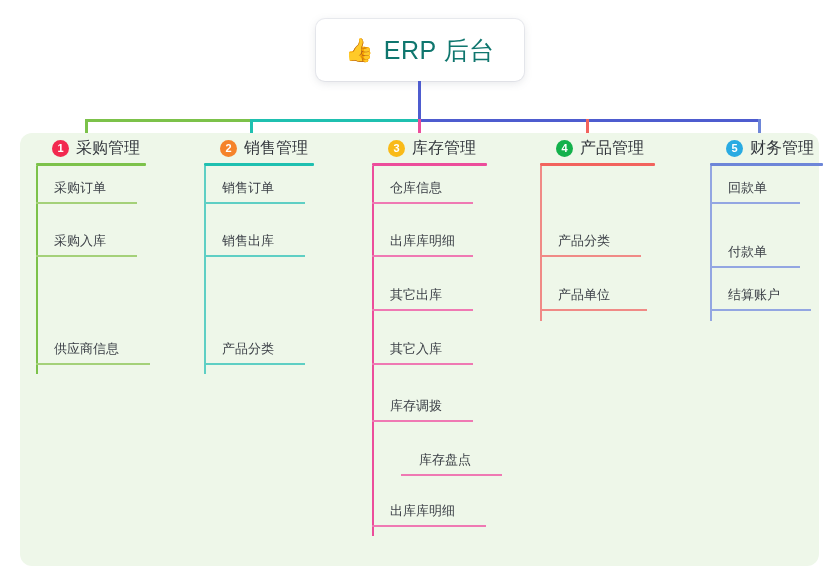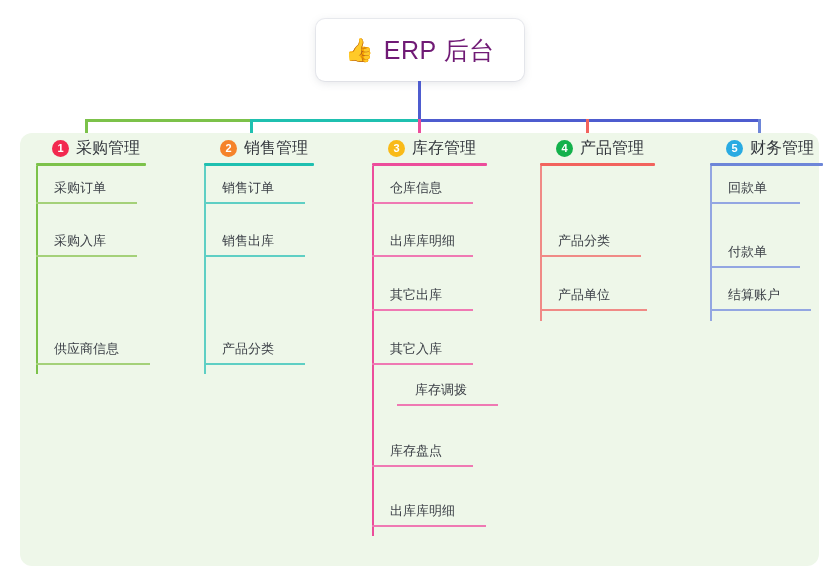--- a/index.html
+++ b/index.html
@@ -22,21 +22,21 @@
     left: 316px; top: 19px;
     width: 208px; height: 62px;
     background: #ffffff;
     border-radius: 9px;
     box-shadow: 0 2px 9px rgba(120,125,140,.20), 0 0 0 1px rgba(225,228,235,.55);
     display: flex; align-items: center; justify-content: center;
     gap: 10px;
   }
   .root-emoji { font-size: 23px; line-height: 1; }
   .root-title {
-    font-size: 25px; color: #701a75; letter-spacing: .5px; white-space: nowrap;
+    font-size: 25px; color: #0f766e; letter-spacing: .5px; white-space: nowrap;
   }
 
   
   .line { position: absolute; }
 
   
   .panel {
     position: absolute;
     left: 20px; top: 133px;
     width: 799px; height: 433px;
@@ -149,25 +149,25 @@
         <div class="leaf-rule" style="width:101px; background:#ef79b3;"></div>
       </div>
       <div class="leaf" style="left:0px; top:153px;">
         <div class="leaf-text">其它出库</div>
         <div class="leaf-rule" style="width:101px; background:#ef79b3;"></div>
       </div>
       <div class="leaf" style="left:0px; top:207px;">
         <div class="leaf-text">其它入库</div>
         <div class="leaf-rule" style="width:101px; background:#ef79b3;"></div>
       </div>
-      <div class="leaf" style="left:0px; top:248px;padding-left:25px;">
+      <div class="leaf" style="left:0px; top:264px;">
         <div class="leaf-text">库存调拨</div>
         <div class="leaf-rule" style="width:101px; background:#ef79b3;"></div>
       </div>
-      <div class="leaf" style="left:0px; top:309px;">
+      <div class="leaf" style="left:0px; top:318px;padding-left:29px;">
         <div class="leaf-text">库存盘点</div>
         <div class="leaf-rule" style="width:101px; background:#ef79b3;"></div>
       </div>
       <div class="leaf" style="left:0px; top:369px;">
         <div class="leaf-text">出库库明细</div>
         <div class="leaf-rule" style="width:114px; background:#ef79b3;"></div>
       </div>
     </div>
 
     <div class="col" style="left:520px; width:180px;">

